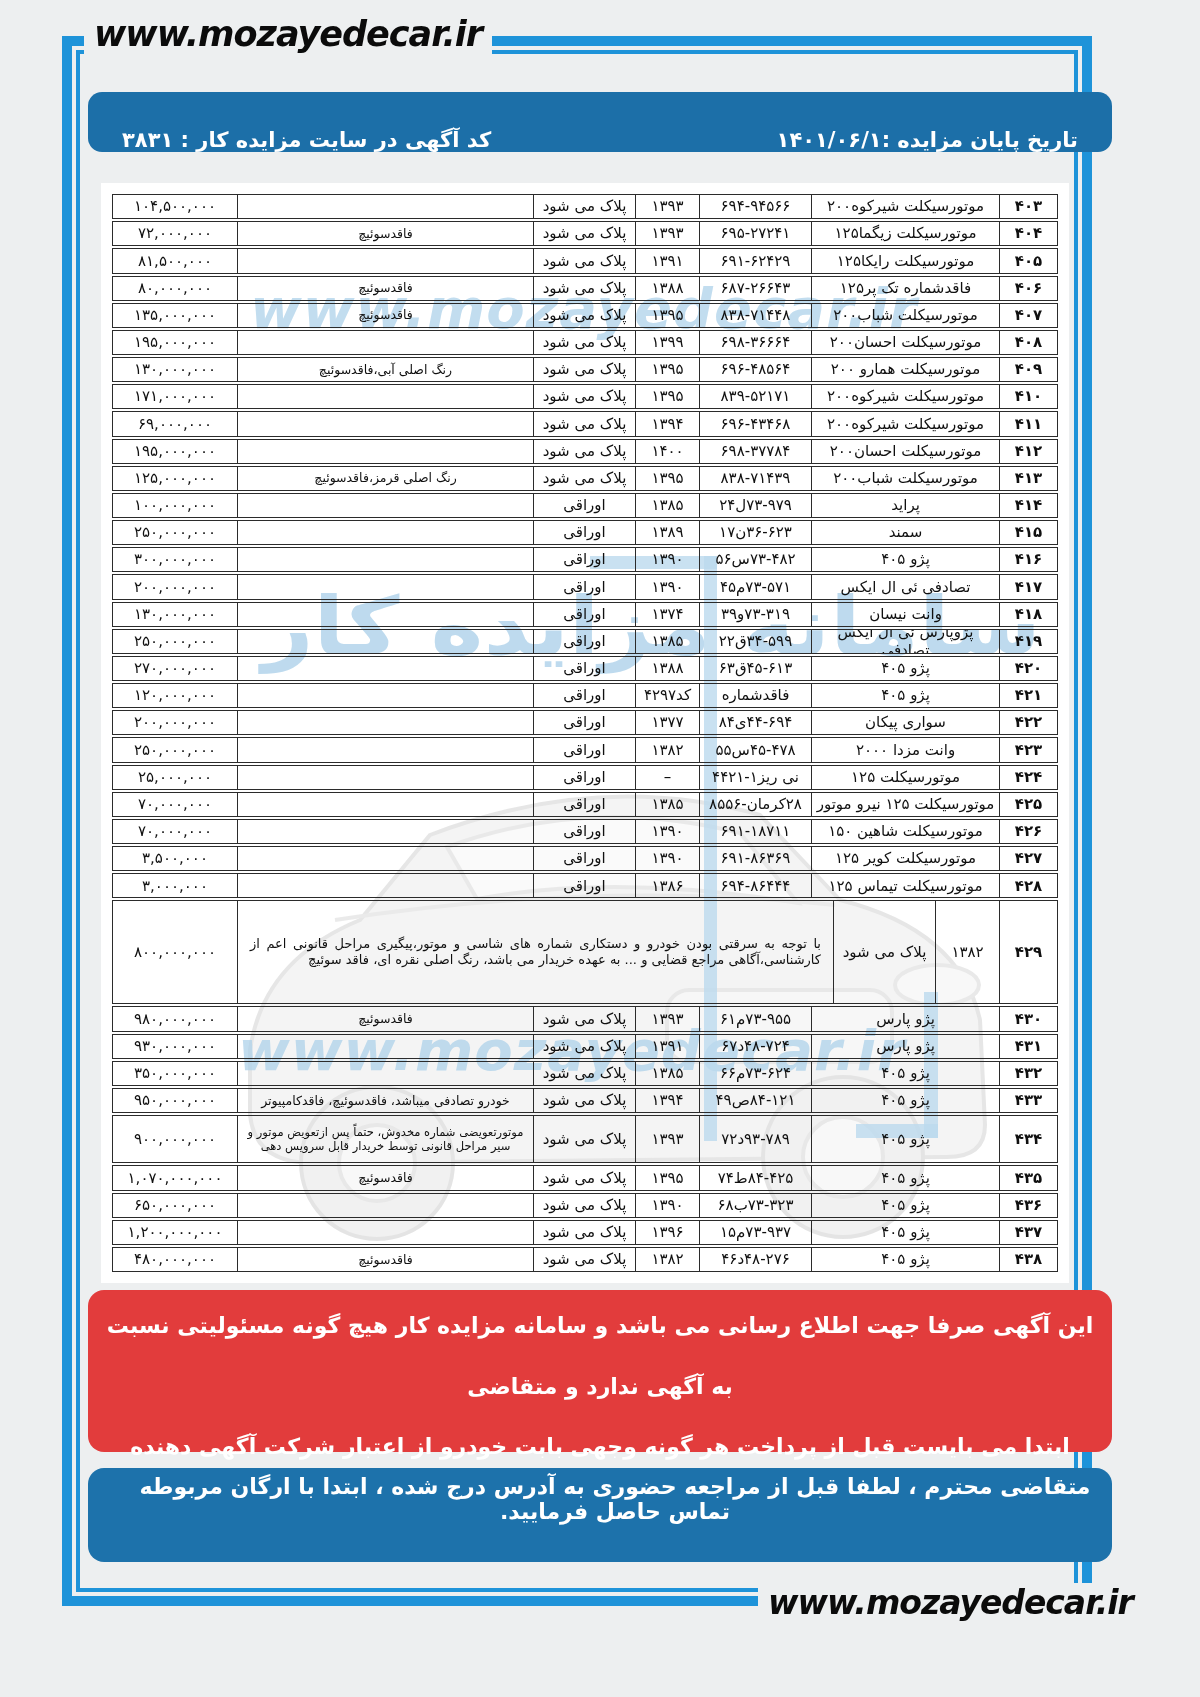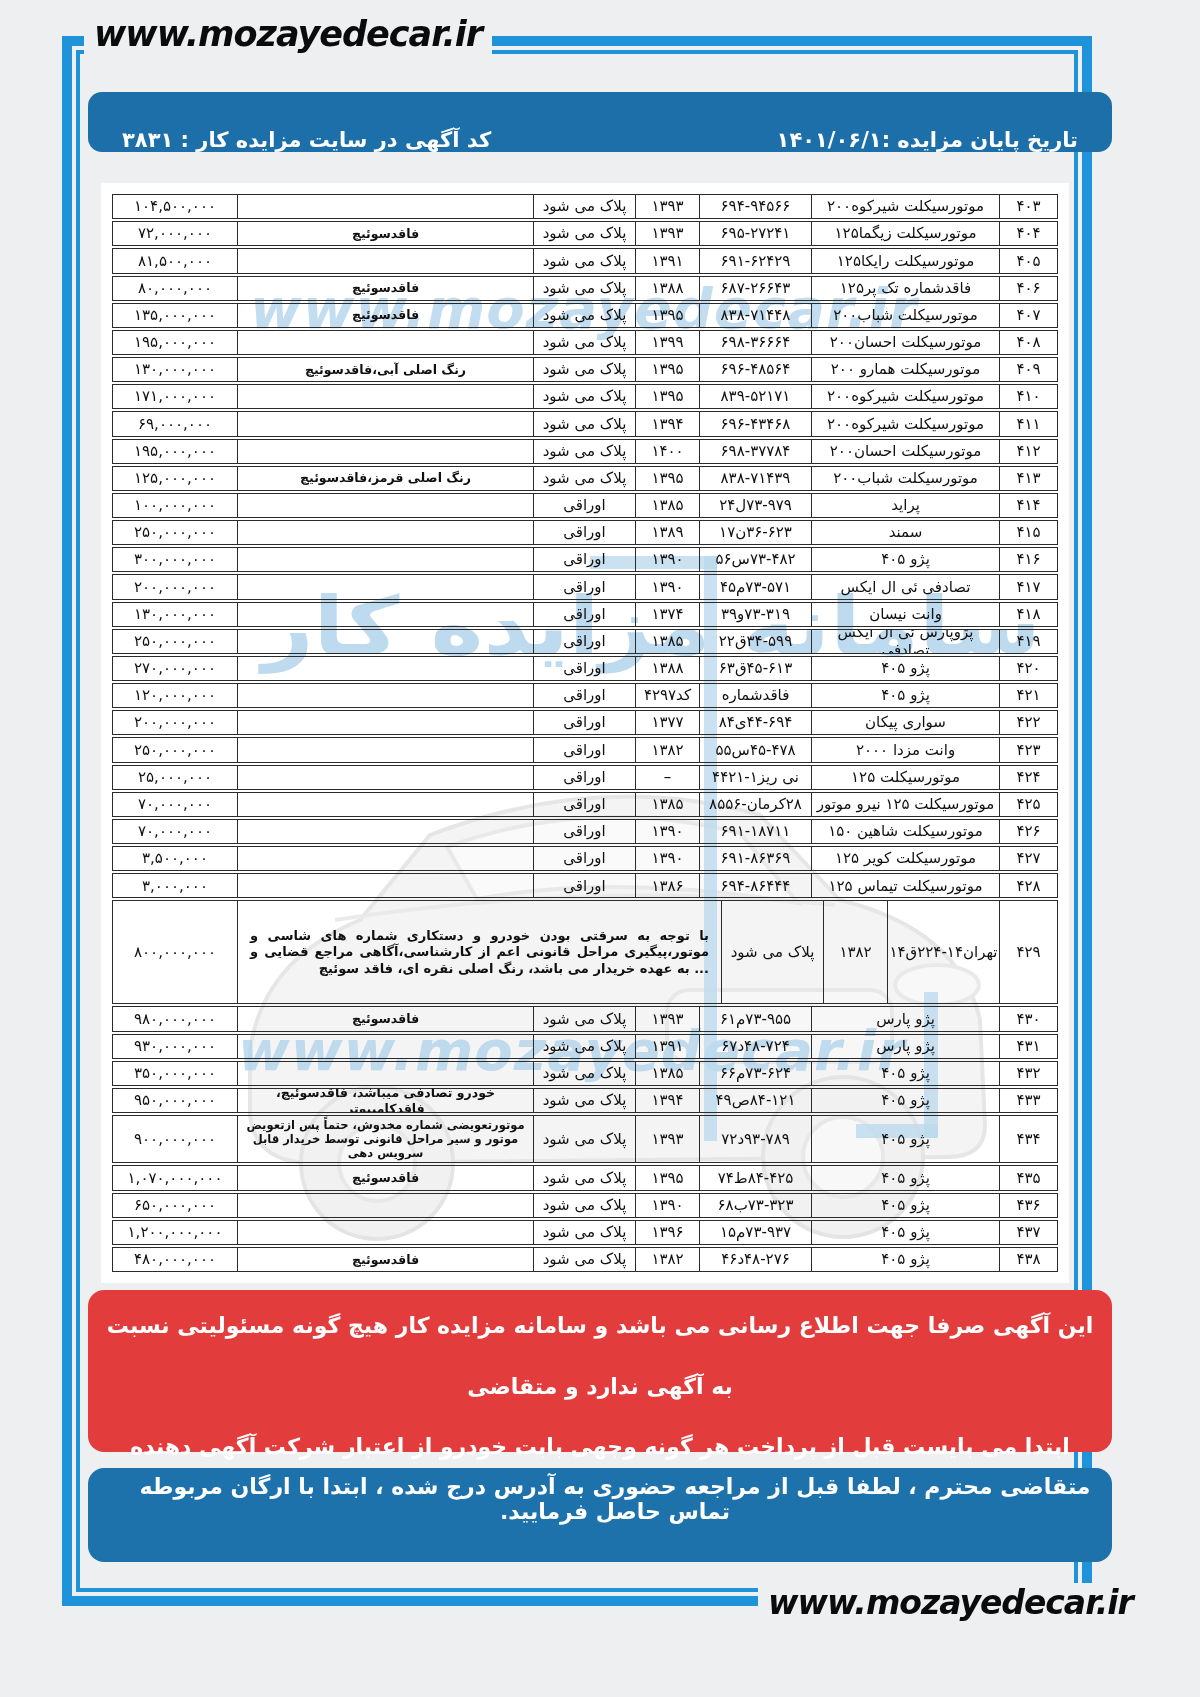--- a/index.html
+++ b/index.html
@@ -43,26 +43,26 @@
   
   .vtable{position:absolute;left:112px;top:194px;width:946px;height:1078px;display:flex;
           flex-direction:column;gap:2px;direction:rtl;box-sizing:border-box;}
   .vrow{flex:1 1 0;display:flex;border:1px solid #2b2b2b;background:transparent;min-height:0;}
   .vrow.medium{flex:2 1 0;}
   .vrow.tall{flex:4.4 1 0;}
   .vcell{display:flex;align-items:center;justify-content:center;border-left:1px solid #2b2b2b;
          color:#101010;font-size:15px;text-align:center;overflow:hidden;line-height:1.25;
          padding:1px 3px;box-sizing:border-box;}
   .vcell:last-child{border-left:none;}
-  .c-no{width:58px;font-weight:normal;text-align:right;}
+  .c-no{width:58px;font-weight:bold;text-align:right;}
   .c-veh{width:188px;}
   .c-plate{width:112px;}
   .c-year{width:64px;}
   .c-status{width:102px;}
-  .c-desc{flex:1;font-size:12.5px;font-weight:bold;}
+  .c-desc{flex:1;font-size:12.5px;}
   .vrow.tall .c-desc{font-size:13px;text-align:justify;padding:2px 12px;}
   .vrow.medium .c-desc{font-size:11.5px;}
   .c-price{width:124px;}
 
   
   .notice{position:absolute;left:88px;width:1024px;border-radius:16px;color:#fff;font-weight:bold;
           font-size:22px;display:flex;flex-direction:column;align-items:center;
           text-align:center;direction:rtl;box-sizing:border-box;padding:6px 18px;}
   .notice-red{top:1290px;height:162px;background:#e23c3c;line-height:2.75;}
   .notice-blue{top:1468px;height:94px;background:#1d72ab;padding-left:48px;}
@@ -337,21 +337,20 @@
         <div class="vcell c-no">۴۲۸</div>
         <div class="vcell c-veh">موتورسیکلت تیماس ۱۲۵</div>
         <div class="vcell c-plate">۶۹۴-۸۶۴۴۴</div>
         <div class="vcell c-year">۱۳۸۶</div>
         <div class="vcell c-status">اوراقی</div>
         <div class="vcell c-desc"></div>
         <div class="vcell c-price">۳,۰۰۰,۰۰۰</div>
       </div>
       <div class="vrow tall">
         <div class="vcell c-no">۴۲۹</div>
-        <div class="vcell c-plate">تهران۱۴-۲۲۴ق۱۴</div>
         <div class="vcell c-year">۱۳۸۲</div>
         <div class="vcell c-status">پلاک می شود</div>
         <div class="vcell c-desc">با توجه به سرقتی بودن خودرو و دستکاری شماره های شاسی و موتور،پیگیری مراحل قانونی اعم از کارشناسی،آگاهی مراجع قضایی و ... به عهده خریدار می باشد، رنگ اصلی نقره ای، فاقد سوئیچ</div>
         <div class="vcell c-price">۸۰۰,۰۰۰,۰۰۰</div>
       </div>
       <div class="vrow">
         <div class="vcell c-no">۴۳۰</div>
         <div class="vcell c-veh">پژو پارس</div>
         <div class="vcell c-plate">۷۳-۹۵۵م۶۱</div>
         <div class="vcell c-year">۱۳۹۳</div>

